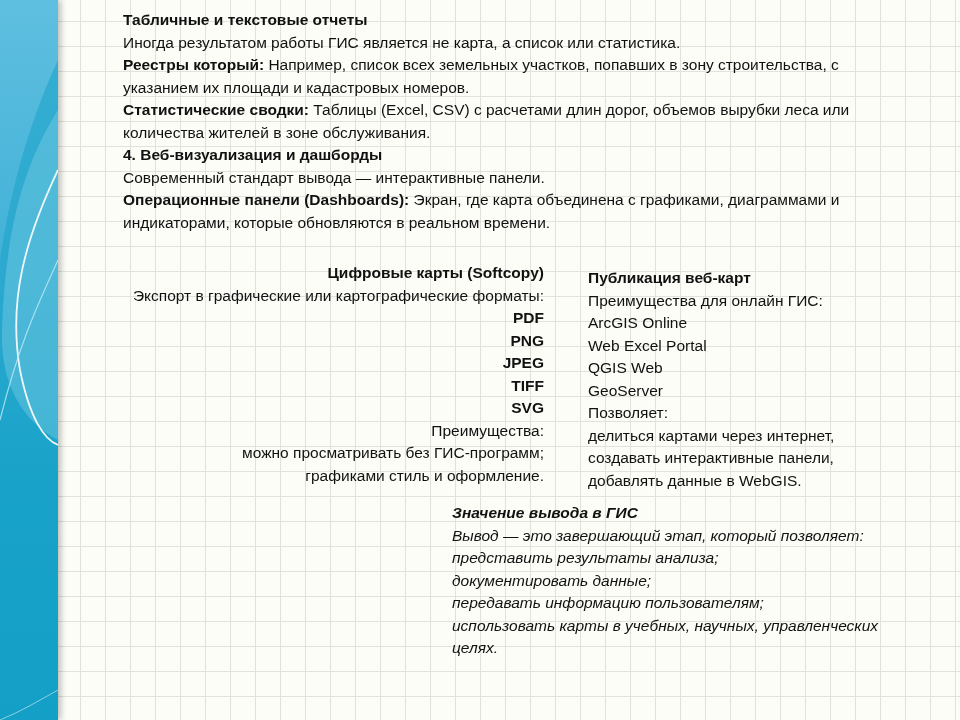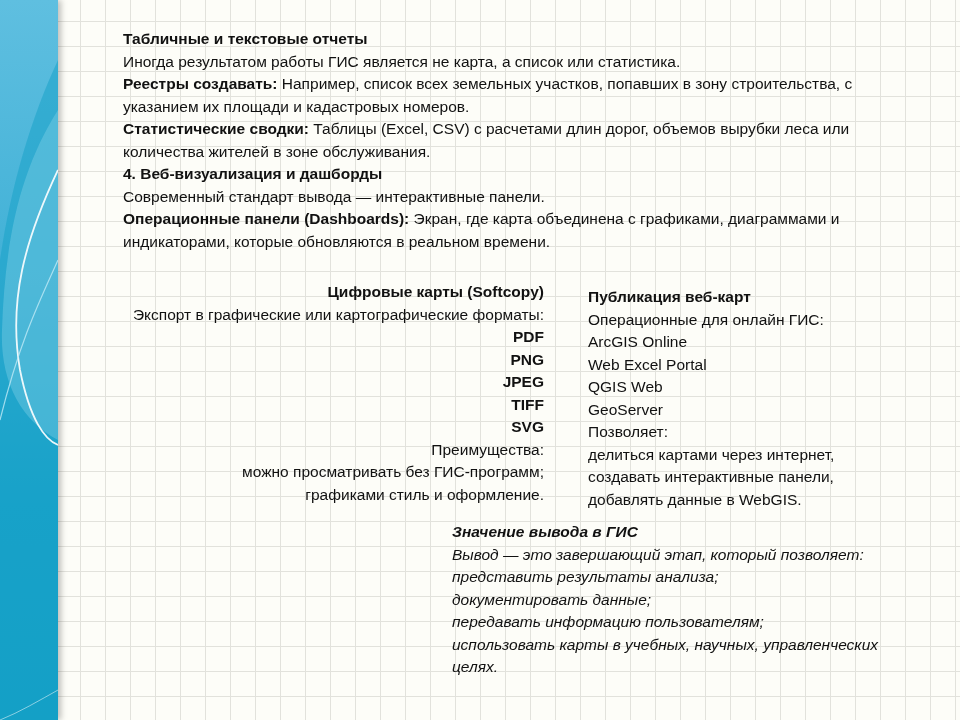--- a/index.html
+++ b/index.html
@@ -18,21 +18,21 @@
     background-size:25px 25px;
     background-position:-3px -4px;
   }
   .sidebar {
     position:absolute; left:0; top:0; width:58px; height:720px;
     background:linear-gradient(to bottom, #5fbfe0 0%, #3fb0d6 40%, #16a2c9 70%, #0e9dc4 100%);
     overflow:hidden;
     box-shadow: 3px 0 6px rgba(0,0,0,0.25);
   }
   .sidebar svg { position:absolute; left:0; top:0; }
-  .block { position:absolute; font-size:15.5px; line-height:22.5px;margin-top:19px; }
+  .block { position:absolute; font-size:15.5px; line-height:22.5px; }
   .block p { margin:0; white-space:nowrap; }
   .b { font-weight:bold; }
 </style>
 </head>
 <body>
 
 <div class="grid"></div>
 
 <div class="sidebar">
   <svg width="58" height="720" viewBox="0 0 58 720">
@@ -40,21 +40,21 @@
     <path d="M58,110 C20,170 5,240 2,330 C0,380 20,420 58,440 L58,110 Z" fill="#8fd6ec" opacity="0.35"></path>
     <path d="M58,170 C25,240 8,300 20,370 C30,420 45,440 58,445" fill="none" stroke="#ffffff" stroke-width="1.8" opacity="0.9"></path>
     <path d="M58,260 C40,300 20,340 0,420" fill="none" stroke="#bfeaf6" stroke-width="1.2" opacity="0.8"></path>
     <path d="M58,690 C40,700 20,712 0,720" fill="none" stroke="#ffffff" stroke-width="1" opacity="0.5"></path>
   </svg>
 </div>
 
 <div class="block" style="left:123px; top:9px; width:800px;">
   <p class="b">Табличные и текстовые отчеты</p>
   <p>Иногда результатом работы ГИС является не карта, а список или статистика.</p>
-  <p><span class="b">Реестры создавать:</span><span> Например, список всех земельных участков, попавших в зону строительства, с</span></p>
+  <p><span class="b">Реестры который:</span><span> Например, список всех земельных участков, попавших в зону строительства, с</span></p>
   <p>указанием их площади и кадастровых номеров.</p>
   <p><span class="b">Статистические сводки:</span><span> Таблицы (Excel, CSV) с расчетами длин дорог, объемов вырубки леса или</span></p>
   <p>количества жителей в зоне обслуживания.</p>
   <p class="b">4. Веб-визуализация и дашборды</p>
   <p>Современный стандарт вывода — интерактивные панели.</p>
   <p><span class="b">Операционные панели (Dashboards):</span><span> Экран, где карта объединена с графиками, диаграммами и</span></p>
   <p>индикаторами, которые обновляются в реальном времени.</p>
 </div>
 
 <div class="block" style="left:74px; top:262px; width:470px;text-align:right;">
@@ -65,21 +65,21 @@
   <p class="b">JPEG</p>
   <p class="b">TIFF</p>
   <p class="b">SVG</p>
   <p>Преимущества:</p>
   <p>можно просматривать без ГИС-программ;</p>
   <p>графиками стиль и оформление.</p>
 </div>
 
 <div class="block" style="left:588px; top:267px; width:330px;">
   <p class="b">Публикация веб-карт</p>
-  <p>Операционные для онлайн ГИС:</p>
+  <p>Преимущества для онлайн ГИС:</p>
   <p>ArcGIS Online</p>
   <p>Web Excel Portal</p>
   <p>QGIS Web</p>
   <p>GeoServer</p>
   <p>Позволяет:</p>
   <p>делиться картами через интернет,</p>
   <p>создавать интерактивные панели,</p>
   <p>добавлять данные в WebGIS.</p>
 </div>
 

